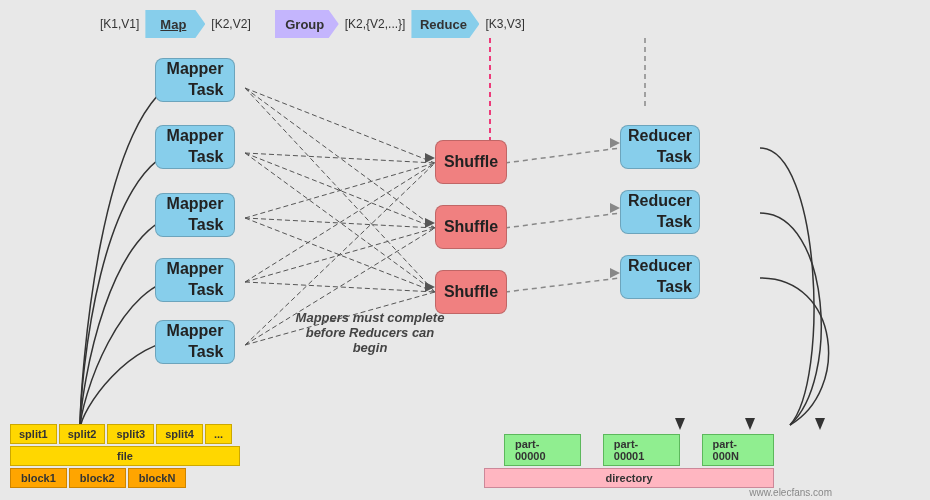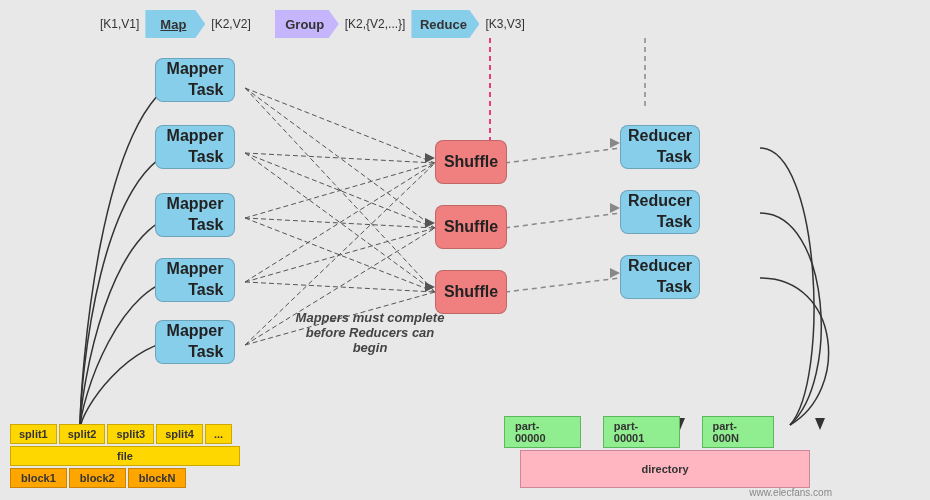--- a/index.html
+++ b/index.html
@@ -130,26 +130,25 @@
       padding: 3px 10px;
       font-size: 11px;
       font-weight: bold;
       color: #333;
       margin-left: 20px;
     }
     .dir-row {
       background: #ffb6c1;
       border: 1px solid #cc8899;
       text-align: center;
-      padding: 12px 0;
+      padding: 3px 0;
       font-size: 11px;
       font-weight: bold;
       width: 100%;
       color: #333;
-      margin-left: 36px;
     }
     
     #lines-svg {
       position: absolute;
       top: 0;
       left: 0;
       width: 930px;
       height: 500px;
       pointer-events: none;
     }

